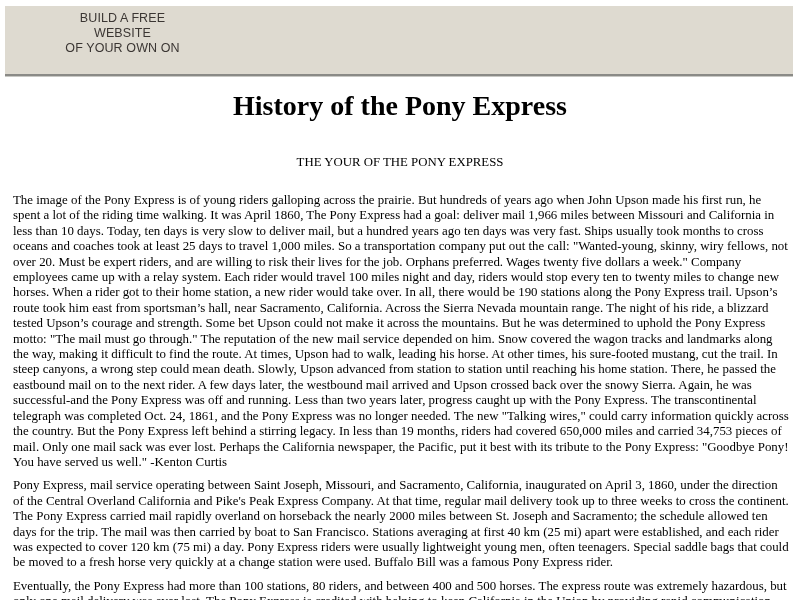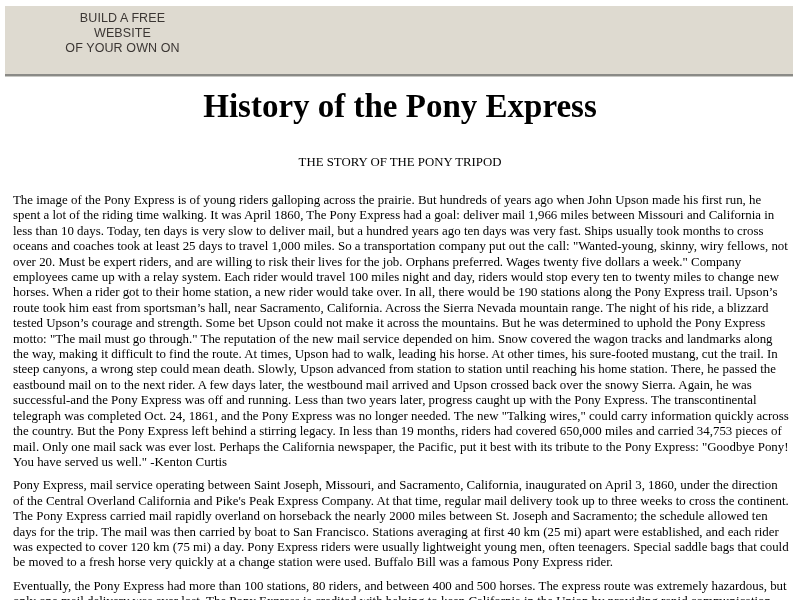--- a/index.html
+++ b/index.html
@@ -84,21 +84,21 @@
       color: #3b2f2d;
       align-self: flex-end;
       margin-left: 1px;
     }
     .page-title {
       position: absolute;
       left: 0;
       top: 91px;
       width: 800px;
       text-align: center;
-      font-size: 33px;
+      font-size: 28px;
       font-weight: bold;
       margin: 0;
       line-height: 30px;
     }
     .subtitle {
       position: absolute;
       left: 0;
       top: 154px;
       width: 800px;
       text-align: center;
@@ -124,19 +124,19 @@
 
 <div class="banner">
   <div class="banner-text">
     <div>BUILD A FREE WEBSITE</div>
     <div>OF YOUR OWN ON</div>
   </div>
 </div>
 
 <h1 class="page-title">History of the Pony Express</h1>
 
-<p class="subtitle">THE STORY OF THE PONY TRIPOD</p>
+<p class="subtitle">THE YOUR OF THE PONY EXPRESS</p>
 
 <div class="body-text">
   <p>The image of the Pony Express is of young riders galloping across the prairie. But hundreds of years ago when John Upson made his first run, he spent a lot of the riding time walking. It was April 1860, The Pony Express had a goal: deliver mail 1,966 miles between Missouri and California in less than 10 days. Today, ten days is very slow to deliver mail, but a hundred years ago ten days was very fast. Ships usually took months to cross oceans and coaches took at least 25 days to travel 1,000 miles. So a transportation company put out the call: "Wanted-young, skinny, wiry fellows, not over 20. Must be expert riders, and are willing to risk their lives for the job. Orphans preferred. Wages twenty five dollars a week." Company employees came up with a relay system. Each rider would travel 100 miles night and day, riders would stop every ten to twenty miles to change new horses. When a rider got to their home station, a new rider would take over. In all, there would be 190 stations along the Pony Express trail. Upson’s route took him east from sportsman’s hall, near Sacramento, California. Across the Sierra Nevada mountain range. The night of his ride, a blizzard tested Upson’s courage and strength. Some bet Upson could not make it across the mountains. But he was determined to uphold the Pony Express motto: "The mail must go through." The reputation of the new mail service depended on him. Snow covered the wagon tracks and landmarks along the way, making it difficult to find the route. At times, Upson had to walk, leading his horse. At other times, his sure-footed mustang, cut the trail. In steep canyons, a wrong step could mean death. Slowly, Upson advanced from station to station until reaching his home station. There, he passed the eastbound mail on to the next rider. A few days later, the westbound mail arrived and Upson crossed back over the snowy Sierra. Again, he was successful-and the Pony Express was off and running. Less than two years later, progress caught up with the Pony Express. The transcontinental telegraph was completed Oct. 24, 1861, and the Pony Express was no longer needed. The new "Talking wires," could carry information quickly across the country. But the Pony Express left behind a stirring legacy. In less than 19 months, riders had covered 650,000 miles and carried 34,753 pieces of mail. Only one mail sack was ever lost. Perhaps the California newspaper, the Pacific, put it best with its tribute to the Pony Express: "Goodbye Pony! You have served us well." -Kenton Curtis</p>
   <p>Pony Express, mail service operating between Saint Joseph, Missouri, and Sacramento, California, inaugurated on April 3, 1860, under the direction of the Central Overland California and Pike's Peak Express Company. At that time, regular mail delivery took up to three weeks to cross the continent. The Pony Express carried mail rapidly overland on horseback the nearly 2000 miles between St. Joseph and Sacramento; the schedule allowed ten days for the trip. The mail was then carried by boat to San Francisco. Stations averaging at first 40 km (25 mi) apart were established, and each rider was expected to cover 120 km (75 mi) a day. Pony Express riders were usually lightweight young men, often teenagers. Special saddle bags that could be moved to a fresh horse very quickly at a change station were used. Buffalo Bill was a famous Pony Express rider.</p>
   <p>Eventually, the Pony Express had more than 100 stations, 80 riders, and between 400 and 500 horses. The express route was extremely hazardous, but only one mail delivery was ever lost. The Pony Express is credited with helping to keep California in the Union by providing rapid communication between the two coasts. News of the election of Abraham Lincoln to the United States presidency in 1860 and of the outbreak of the American Civil War in 1861 reached California via the Pony Express. The regular Pony Express service was discontinued in October 1861, after the Pacific Telegraph Company completed its</p>
 </div>
 
 </body></html>

